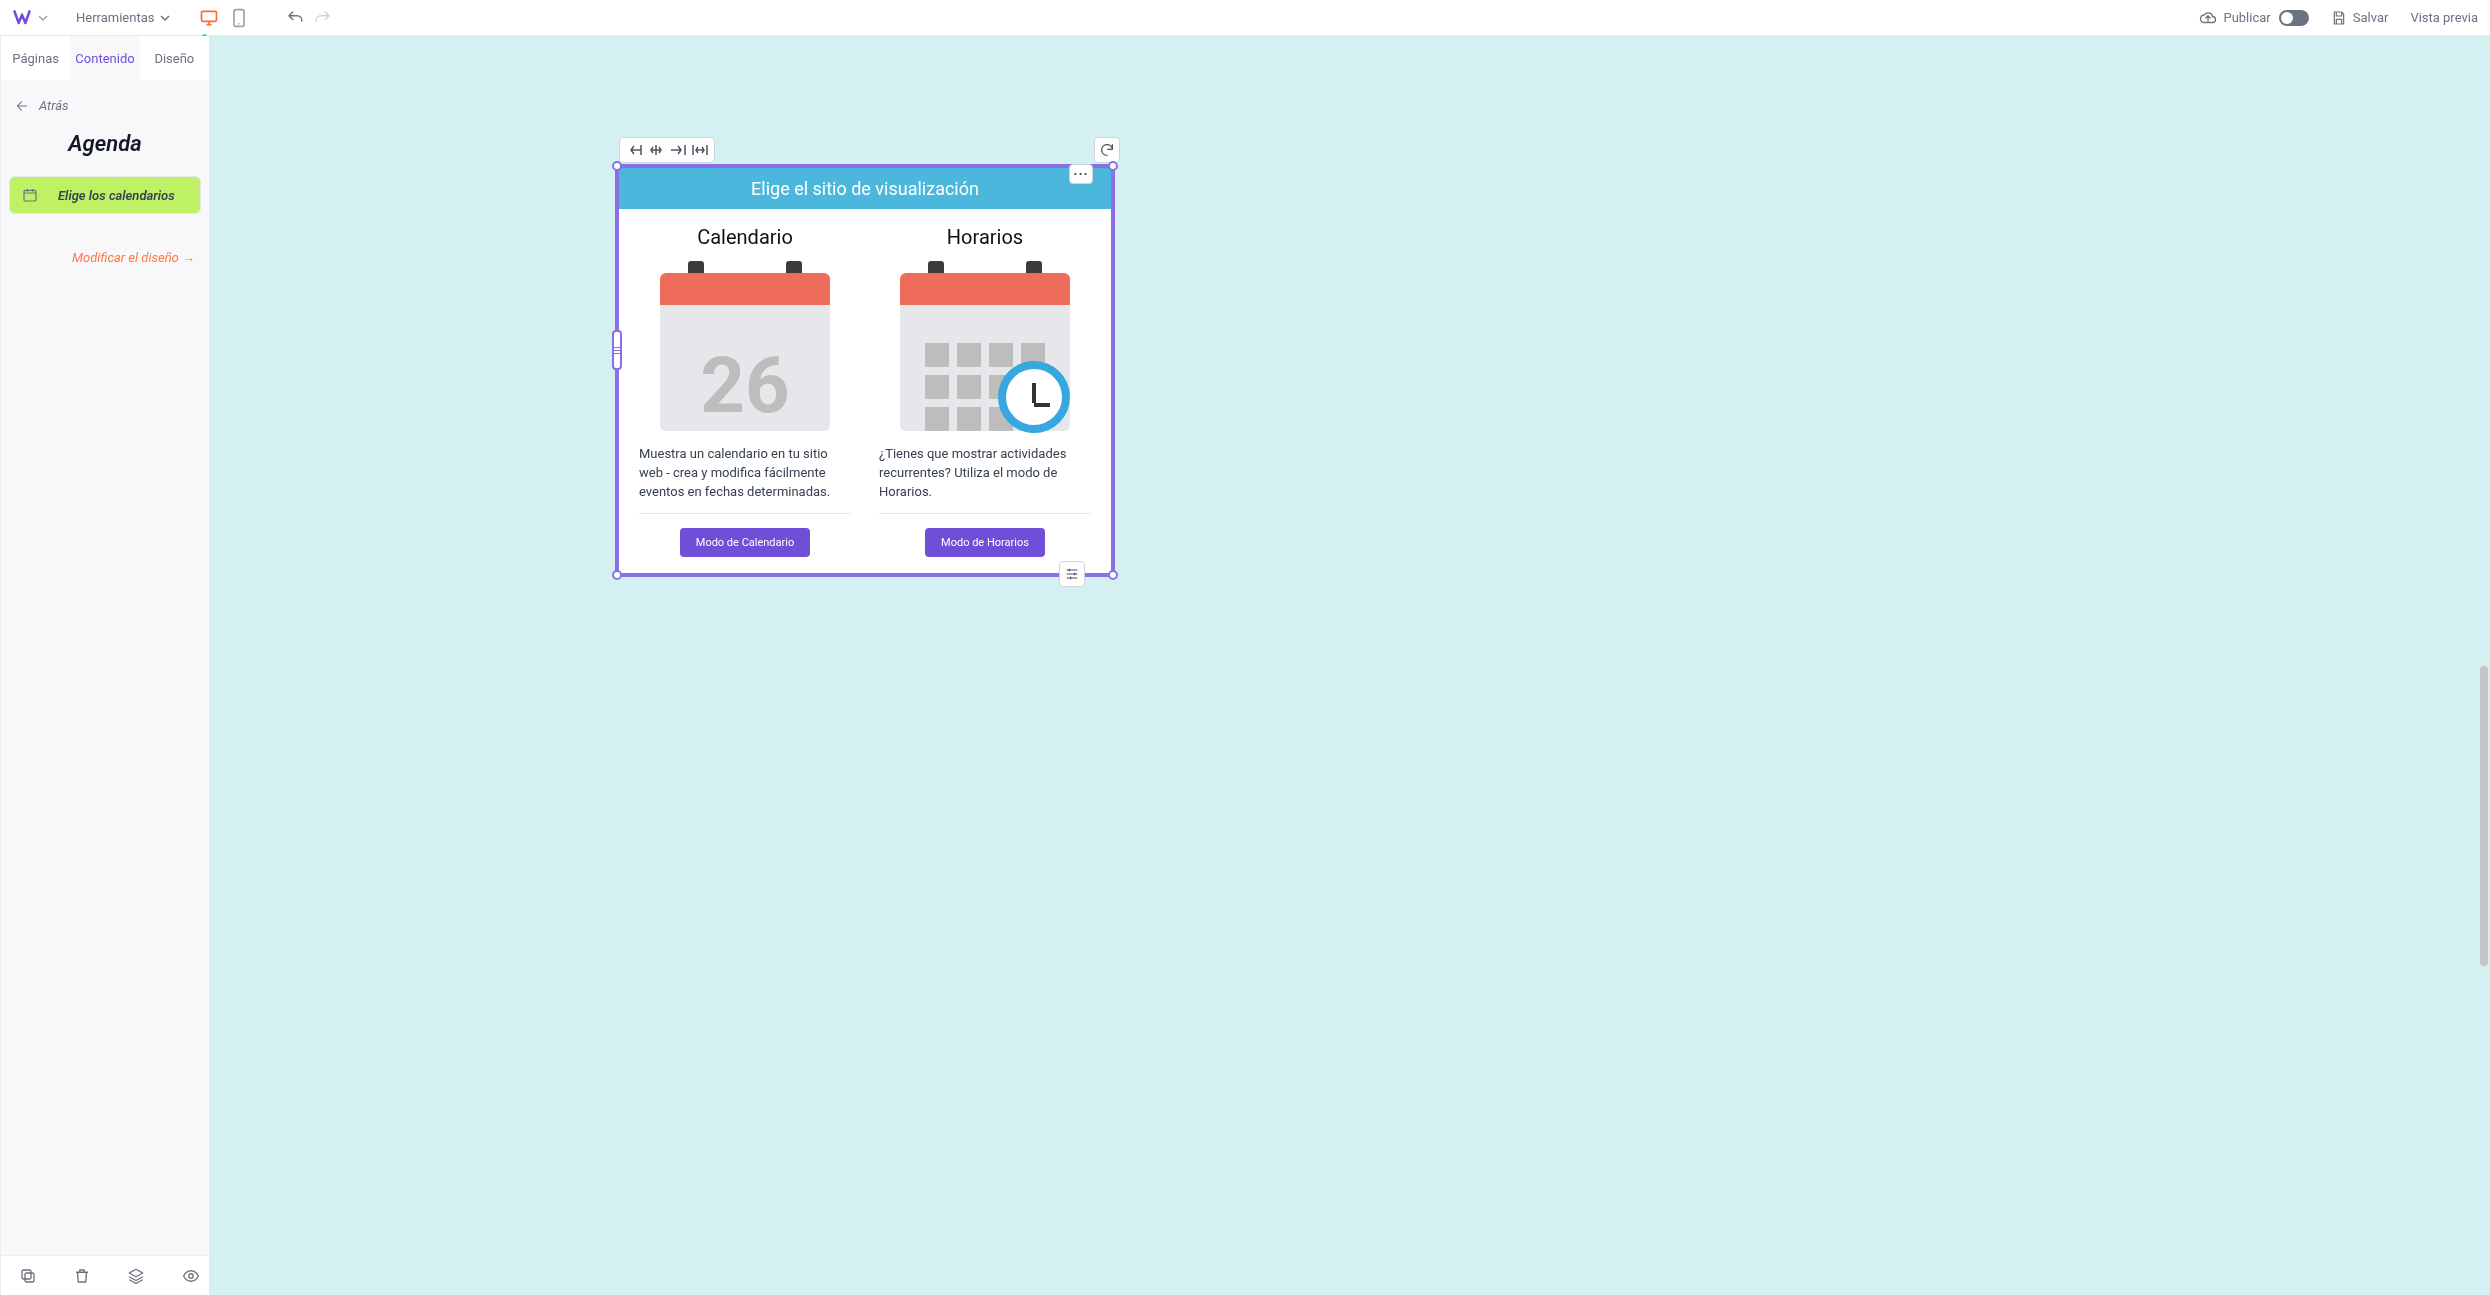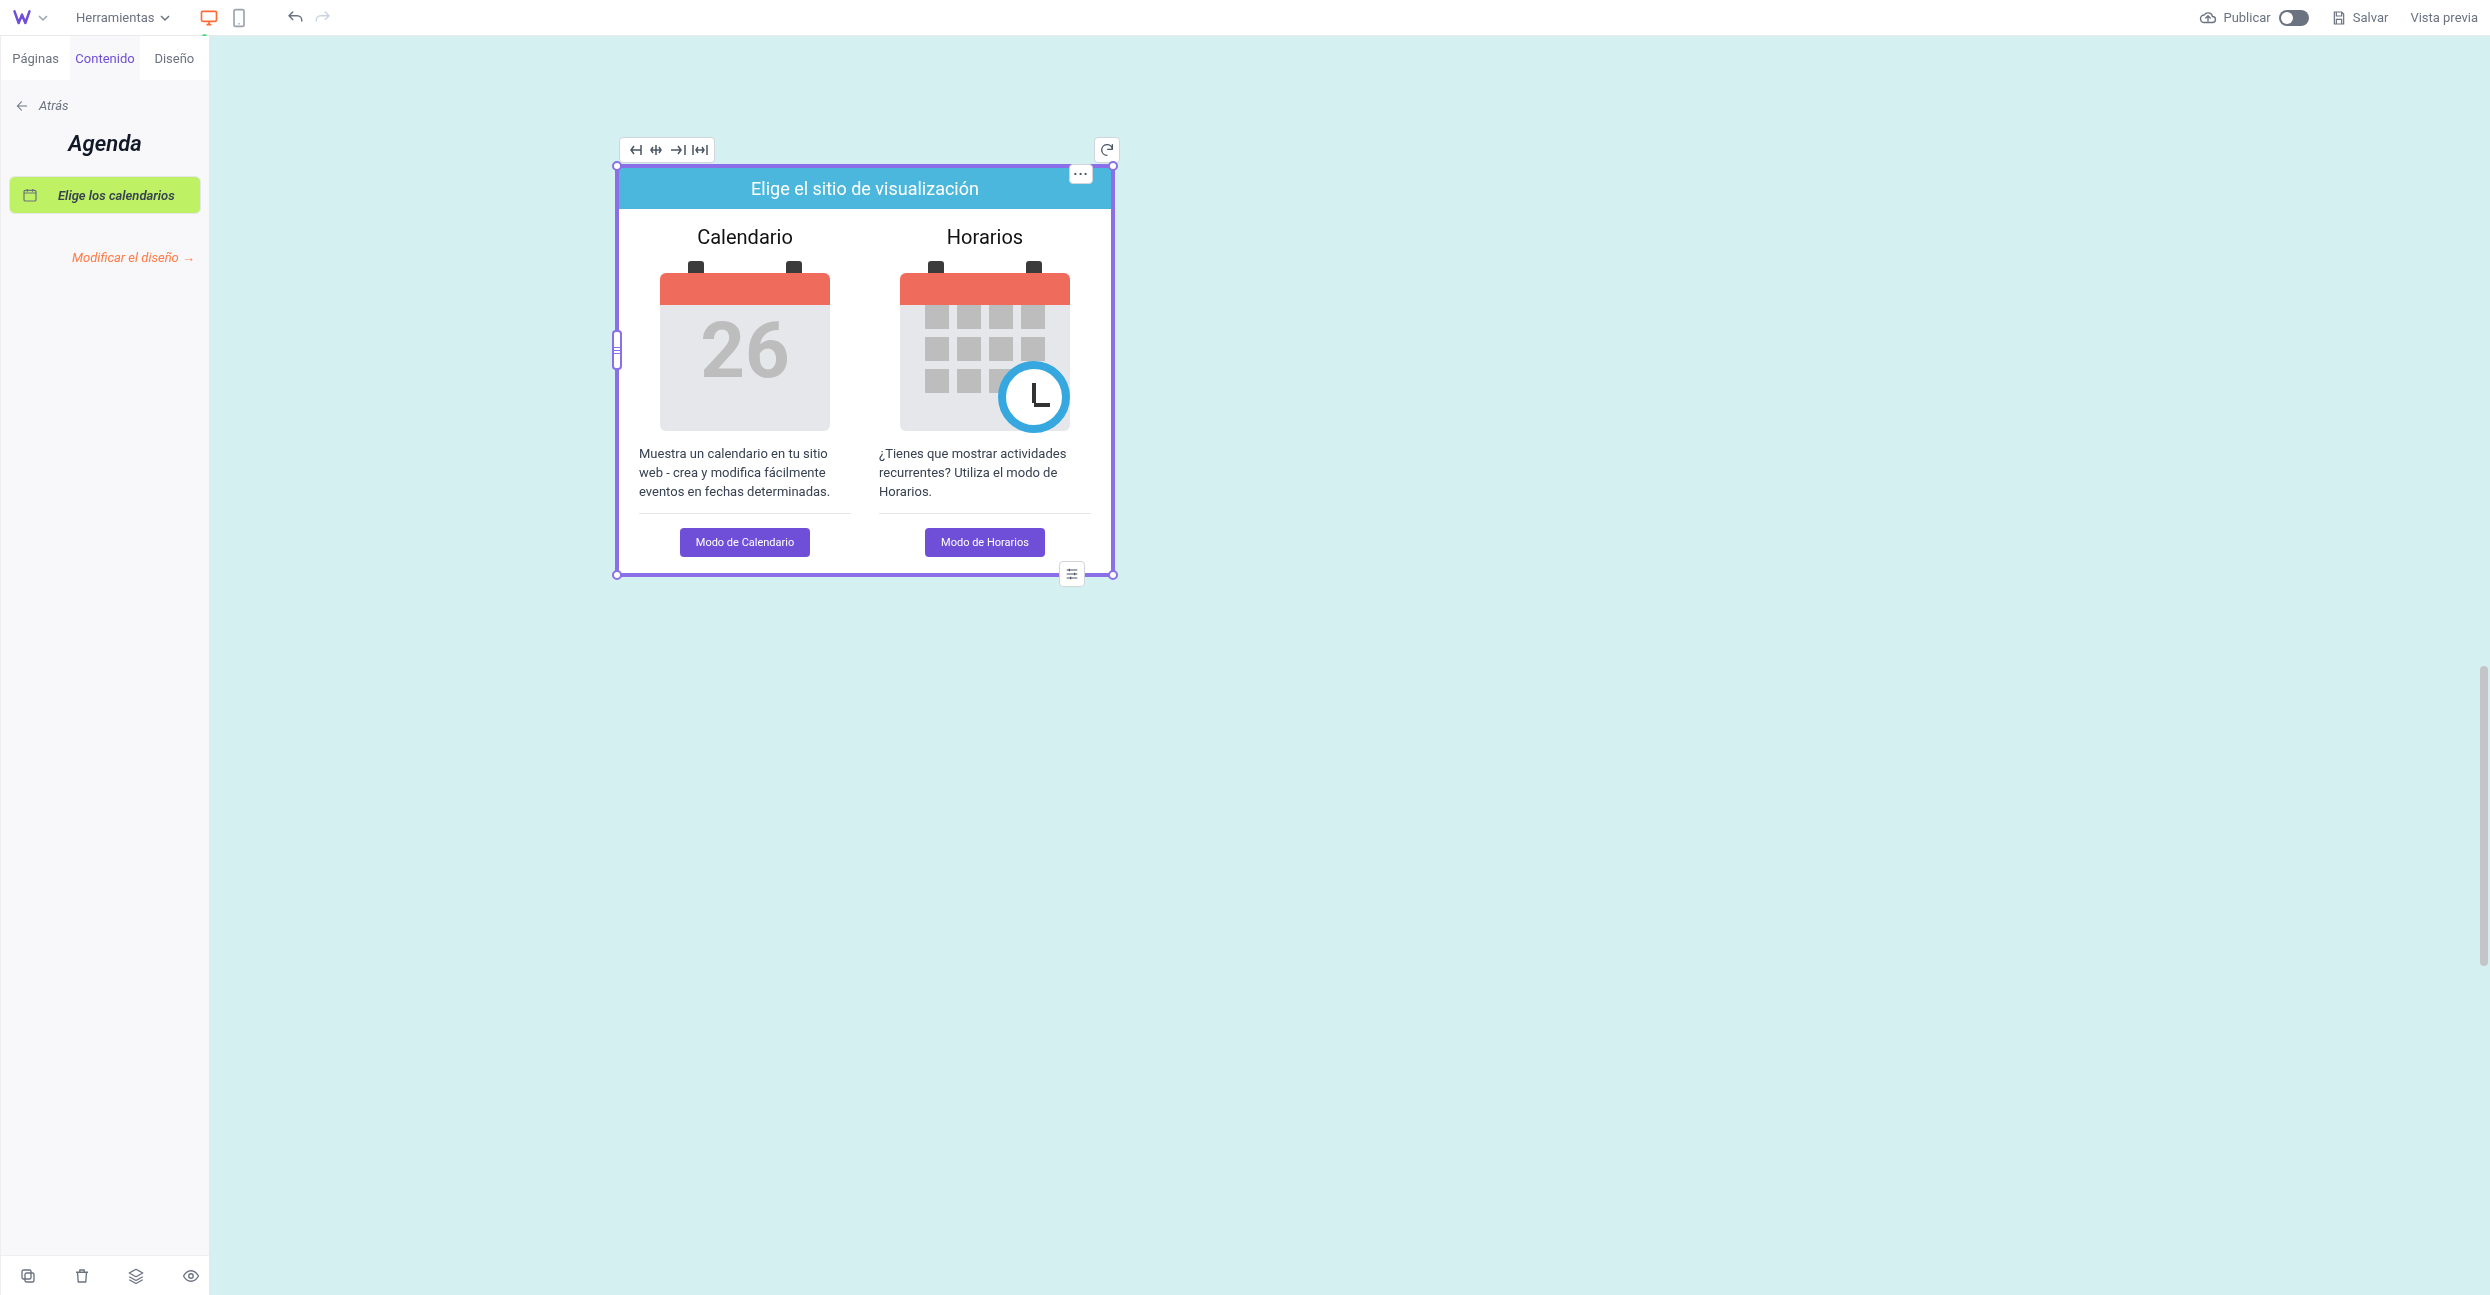--- a/index.html
+++ b/index.html
@@ -76,21 +76,21 @@
 
   
   .widget-header{background:var(--blue-header);color:#fff;text-align:center;padding:10px 0;font-size:18px;}
   .widget-body{display:flex;padding:12px 8px 16px;gap:4px;}
   .col{flex:1;display:flex;flex-direction:column;align-items:center;padding:0 12px;}
   .col h3{font-size:20px;font-weight:400;margin:4px 0 12px;color:#111;}
   .cal-icon{width:170px;height:170px;position:relative;}
   .cal-top{position:absolute;top:12px;left:0;right:0;height:32px;background:#ef6b5b;border-radius:6px 6px 0 0;}
   .cal-ring{position:absolute;top:0;width:16px;height:26px;background:#3b3b3b;border-radius:3px;}
   .cal-ring.l{left:28px;} .cal-ring.r{right:28px;}
-  .cal-body{position:absolute;top:44px;left:0;right:0;bottom:0;background:#e5e7eb;border-radius:0 0 6px 6px;display:flex;align-items:flex-start;justify-content:center;}
+  .cal-body{position:absolute;top:44px;left:0;right:0;bottom:0;background:#e5e7eb;border-radius:0 0 6px 6px;display:flex;align-items:flex-end;justify-content:center;}
   .cal-body .num{font-size:78px;font-weight:700;color:#bdbdbd;}
   .grid{display:grid;grid-template-columns:repeat(4,24px);grid-template-rows:repeat(3,24px);gap:8px;}
   .grid div{background:#bdbdbd;}
   .clock{position:absolute;right:0px;bottom:-2px;width:72px;height:72px;border-radius:50%;background:#fff;border:8px solid #36a8df;display:flex;align-items:center;justify-content:center;}
   .clock::before{content:"";position:absolute;width:4px;height:20px;background:#333;left:50%;top:14px;transform:translateX(-50%);}
   .clock::after{content:"";position:absolute;width:16px;height:4px;background:#333;left:50%;top:34px;}
   .col p{font-size:13px;color:#374151;line-height:1.45;margin:14px 0 0;min-height:58px;width:100%;}
   .col .divider{height:1px;background:#e5e7eb;width:100%;margin-top:10px;}
   .mode-btn{margin-top:14px;background:var(--purple);color:#fff;border:none;border-radius:4px;padding:8px 16px;font-size:11px;cursor:pointer;}
 

